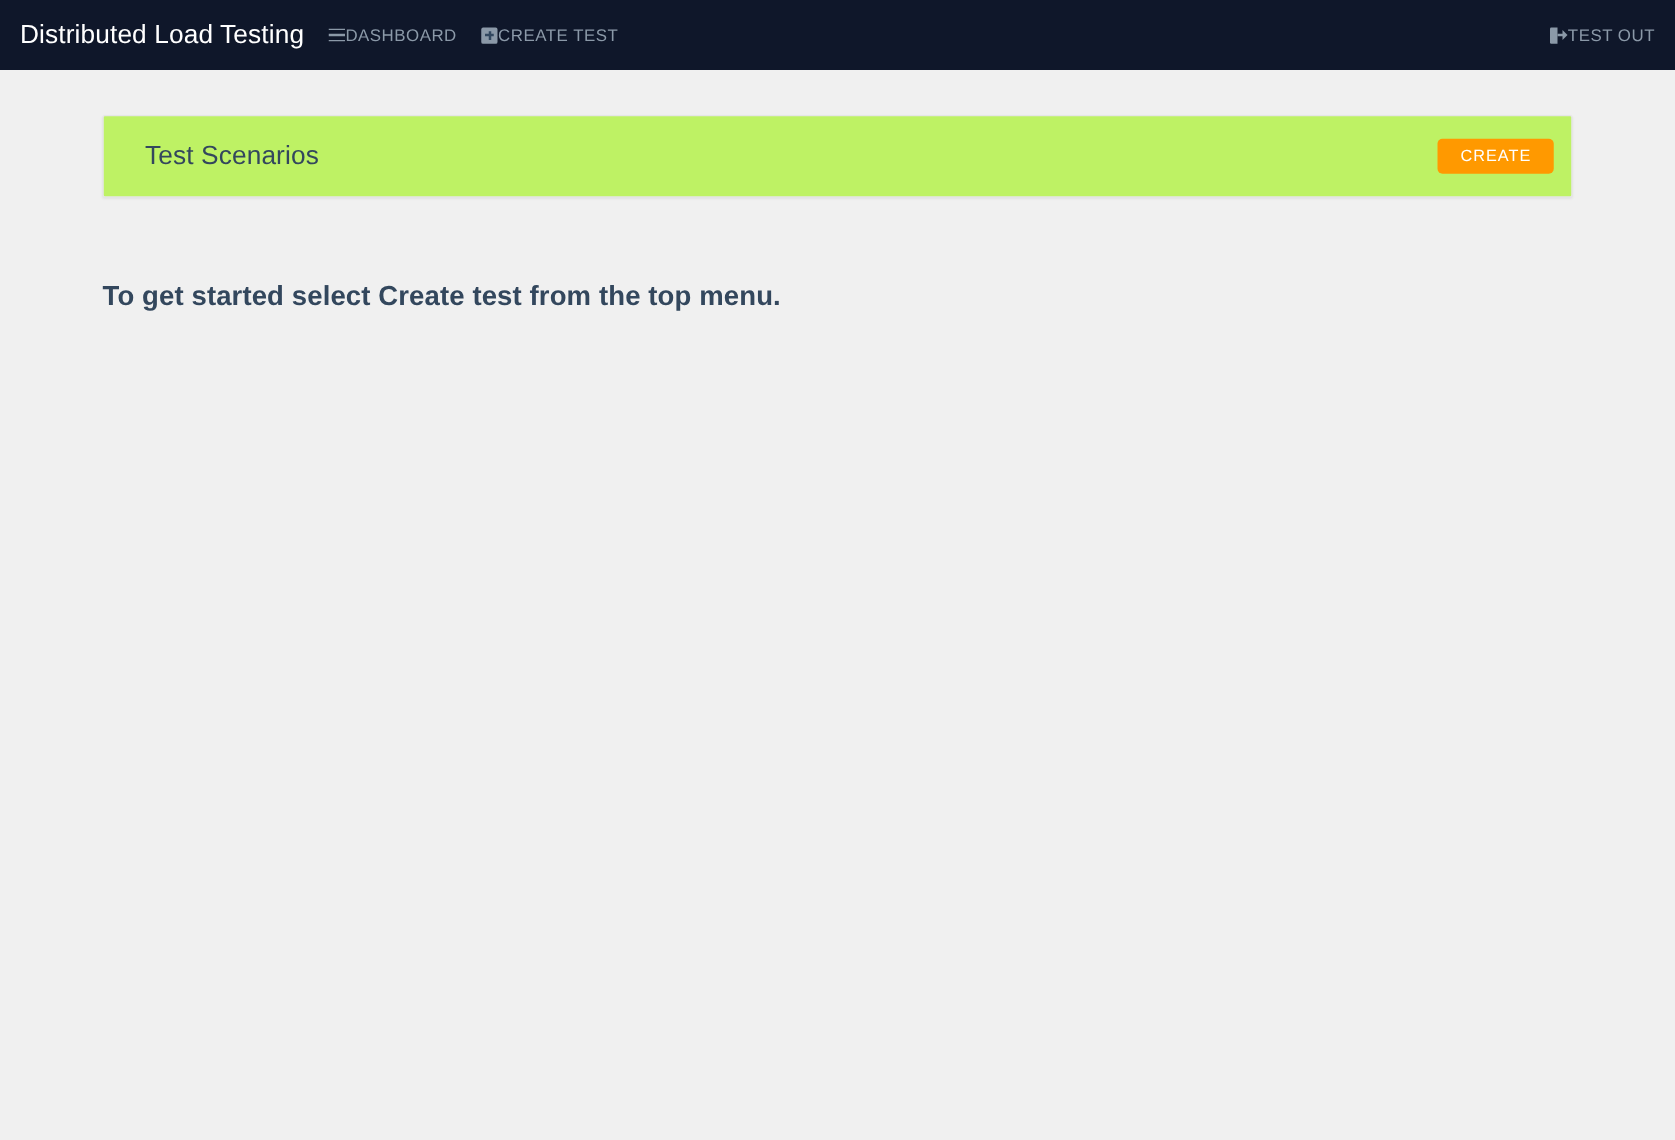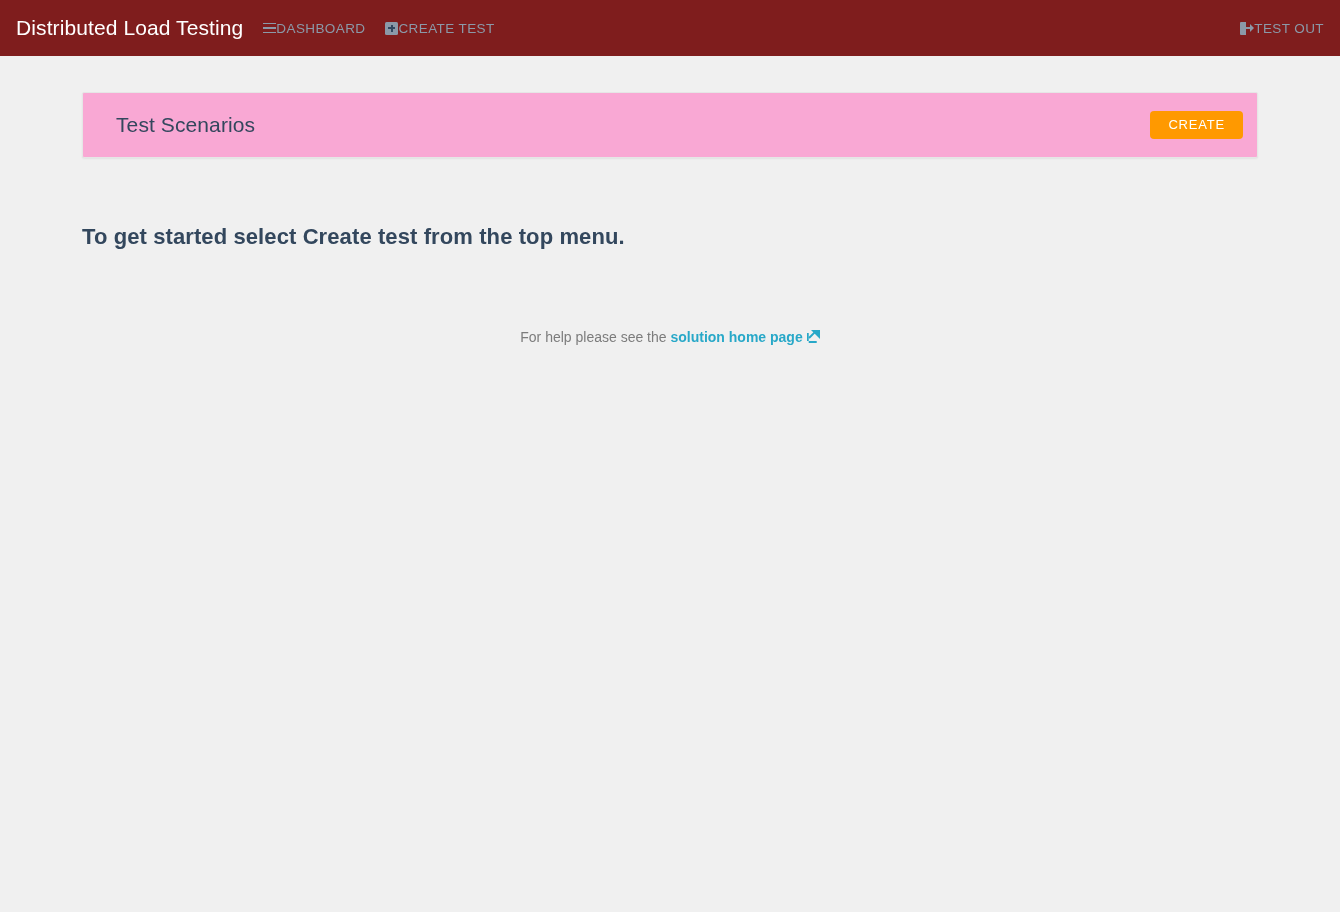--- a/index.html
+++ b/index.html
@@ -11,21 +11,21 @@
     height: 912px;
     background: #f0f0f0;
     font-family: "Liberation Sans", sans-serif;
     -webkit-font-smoothing: antialiased;
   }
 
   
   .navbar {
     width: 100%;
     height: 56px;
-    background: #7f1d1d;
+    background: #0f172a;
     display: flex;
     align-items: center;
     padding: 0 16px;
     position: relative;
   }
   .brand {
     color: #ffffff;
     font-size: 21px;
     font-weight: 400;
     letter-spacing: 0.1px;
@@ -126,21 +126,21 @@
   .page {
     width: 1340px;
     padding: 36px 0 0 0;
   }
   .container {
     width: 1176px;
     margin: 0 auto;
   }
 
   .panel {
-    background: #f9a8d4;
+    background: #bef264;
     border: 1px solid #e6e6e6;
     border-radius: 2px;
     box-shadow: 0 1px 2px rgba(0,0,0,0.06);
   }
 
   .panel-header {
     height: 66px;
     display: flex;
     align-items: center;
     padding: 0 14px 0 33px;
@@ -293,18 +293,15 @@
   <div class="container">
 
     <div class="panel panel-header">
       <div class="panel-title">Test Scenarios</div>
       <button class="btn-refresh">CREATE</button>
     </div>
 
 
     <div class="empty-message">To get started select Create test from the top menu.</div>
 
-    <div class="help-line">
-      <span>For help please see the </span><a class="help-link"><span>solution home page</span></a><span class="ico-external"><span class="box2"></span><span class="arrow"></span></span>
-    </div>
 
   </div>
 </div>
 
 </body></html>

